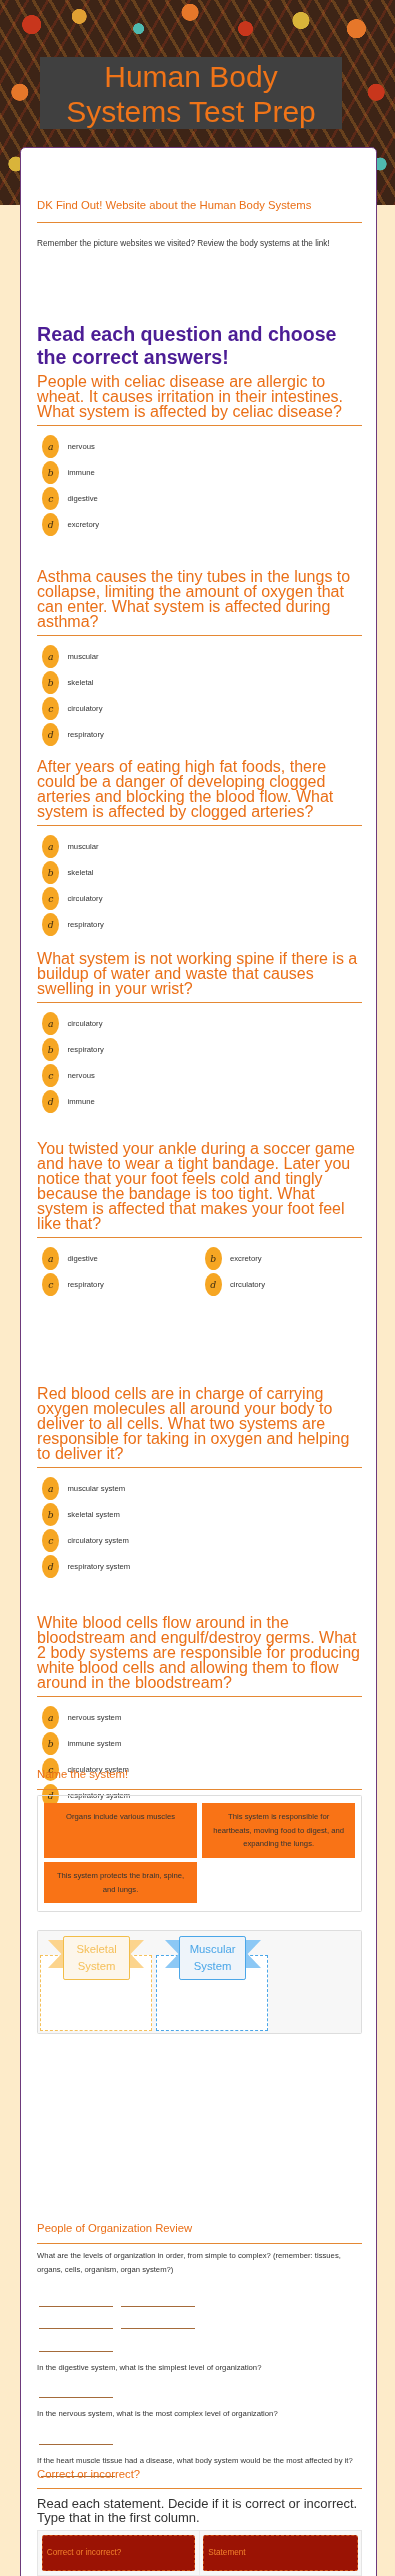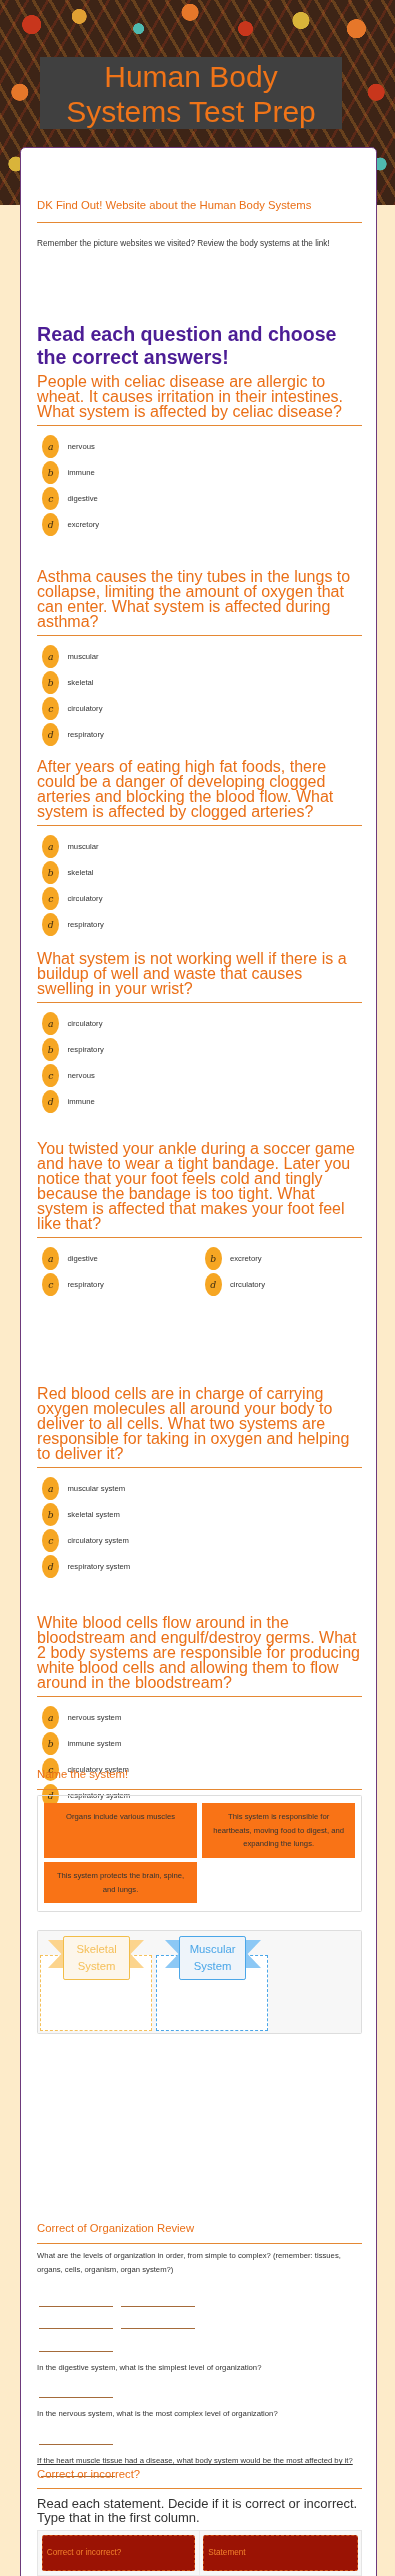--- a/index.html
+++ b/index.html
@@ -161,21 +161,21 @@
           <span class="opt-label">circulatory</span>
         </div>
       <div class="opt">
           <span class="badge">d</span>
           <span class="opt-label">respiratory</span>
         </div>
     </div>
   </div>
 
   <div class="inner" style="top:803px;">
-    <div class="q-text">What system is not working well if there is a buildup of well and waste that causes swelling in your wrist?</div>
+    <div class="q-text">What system is not working spine if there is a buildup of water and waste that causes swelling in your wrist?</div>
     <div class="rule" style="margin-top:6.2px;"></div>
     <div class="options" style="margin-top:7.2px;">
       <div class="opt">
           <span class="badge">a</span>
           <span class="opt-label">circulatory</span>
         </div>
       <div class="opt">
           <span class="badge">b</span>
           <span class="opt-label">respiratory</span>
         </div>
@@ -283,39 +283,39 @@
         <svg width="96" height="28" viewBox="0 0 186 54">
             <polygon points="0,0 40,0 40,54 0,54 26,27" fill="#8cc8f5"></polygon>
             <polygon points="186,0 146,0 146,54 186,54 160,27" fill="#8cc8f5"></polygon>
           </svg>
       </div>
       <div class="ribbon-label" style="left:141px; border-color:#4aa6e8; background:#eef4fa; color:#4aa6e8;">Muscular System</div>
     </div>
   </div>
 
   <div class="inner" style="top:2073px;">
-    <div class="sec-title">Correct of Organization Review</div>
+    <div class="sec-title">People of Organization Review</div>
     <div class="rule" style="margin-top:7.2px;"></div>
     <div class="body-text" style="margin-top:5.2px; font-size:7.7px;">What are the levels of organization in order, from simple to complex? (remember: tissues, organs, cells, organism, organ system?)</div>
     <div style="margin-top:23px;">
       <span class="blank" style="margin-left:2.1px;"></span>
       <span class="blank" style="margin-left:5.2px;"></span>
     </div>
     <div style="margin-top:13.4px;">
       <span class="blank" style="margin-left:2.1px;"></span>
       <span class="blank" style="margin-left:5.2px;"></span>
     </div>
     <div style="margin-top:13.4px;">
       <span class="blank" style="margin-left:2.1px;"></span>
     </div>
     <div class="body-text" style="margin-top:7.2px; font-size:7.7px;">In the digestive system, what is the simplest level of organization?</div>
     <div style="margin-top:16.5px;"><span class="blank" style="margin-left:2.1px;"></span></div>
     <div class="body-text" style="margin-top:7.2px; font-size:7.7px;">In the nervous system, what is the most complex level of organization?</div>
     <div style="margin-top:16.5px;"><span class="blank" style="margin-left:2.1px;"></span></div>
-    <div class="body-text" style="margin-top:7.2px; font-size:7.7px;text-decoration:underline;"><span>If the heart muscle tissue had a disease, what body system would be the most affected by it?</span> <span class="blank" style="margin-left:4.1px;"></span></div>
+    <div class="body-text" style="margin-top:7.2px; font-size:7.7px;"><span>If the heart muscle tissue had a disease, what body system would be the most affected by it?</span> <span class="blank" style="margin-left:4.1px;"></span></div>
   </div>
 
   <div class="inner" style="top:2319px;">
     <div class="sec-title">Correct or incorrect?</div>
     <div class="rule" style="margin-top:6.2px;"></div>
     <div class="body-text" style="margin-top:8px; font-size:13px;">Read each statement. Decide if it is correct or incorrect. Type that in the first column.</div>
     <div class="ci-table" style="margin-top:5.2px;">
       <div class="ci-row">
         <div class="ci-cell">
             <div class="ci-head">Correct or incorrect?</div>

